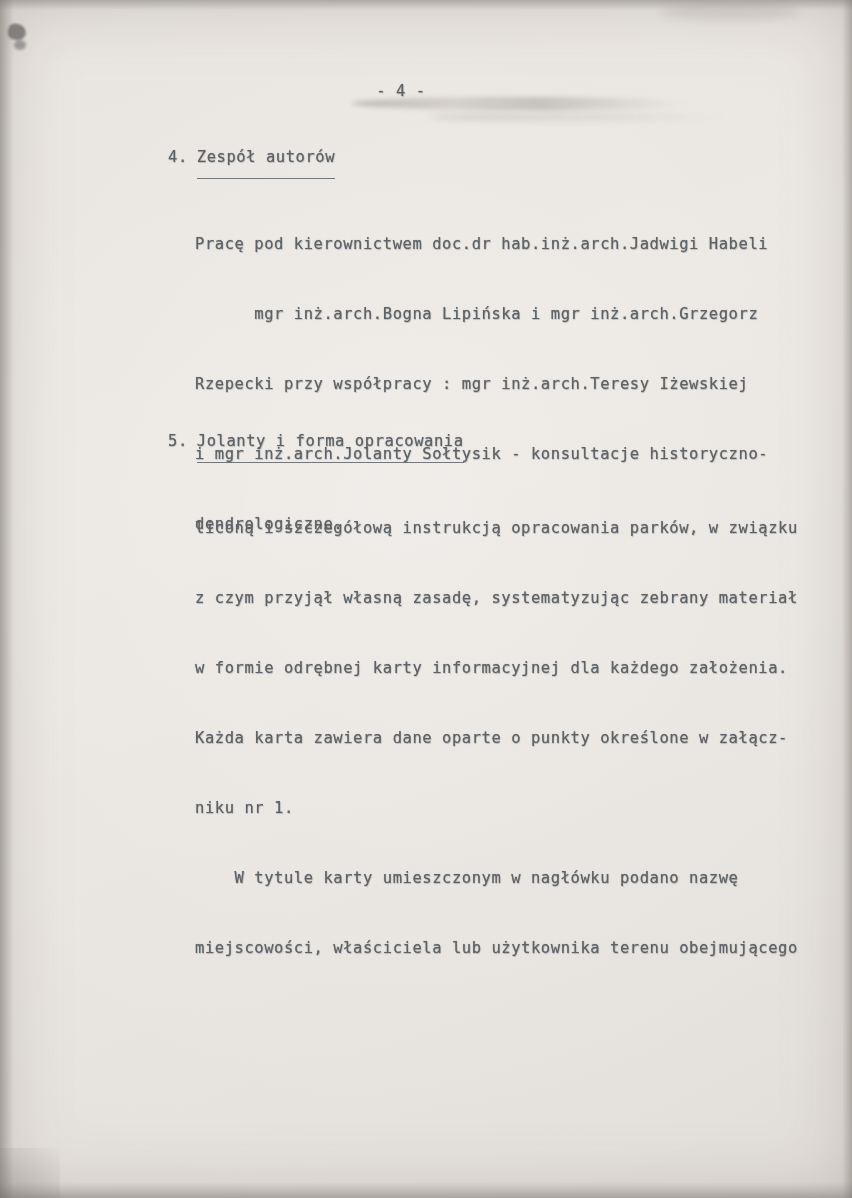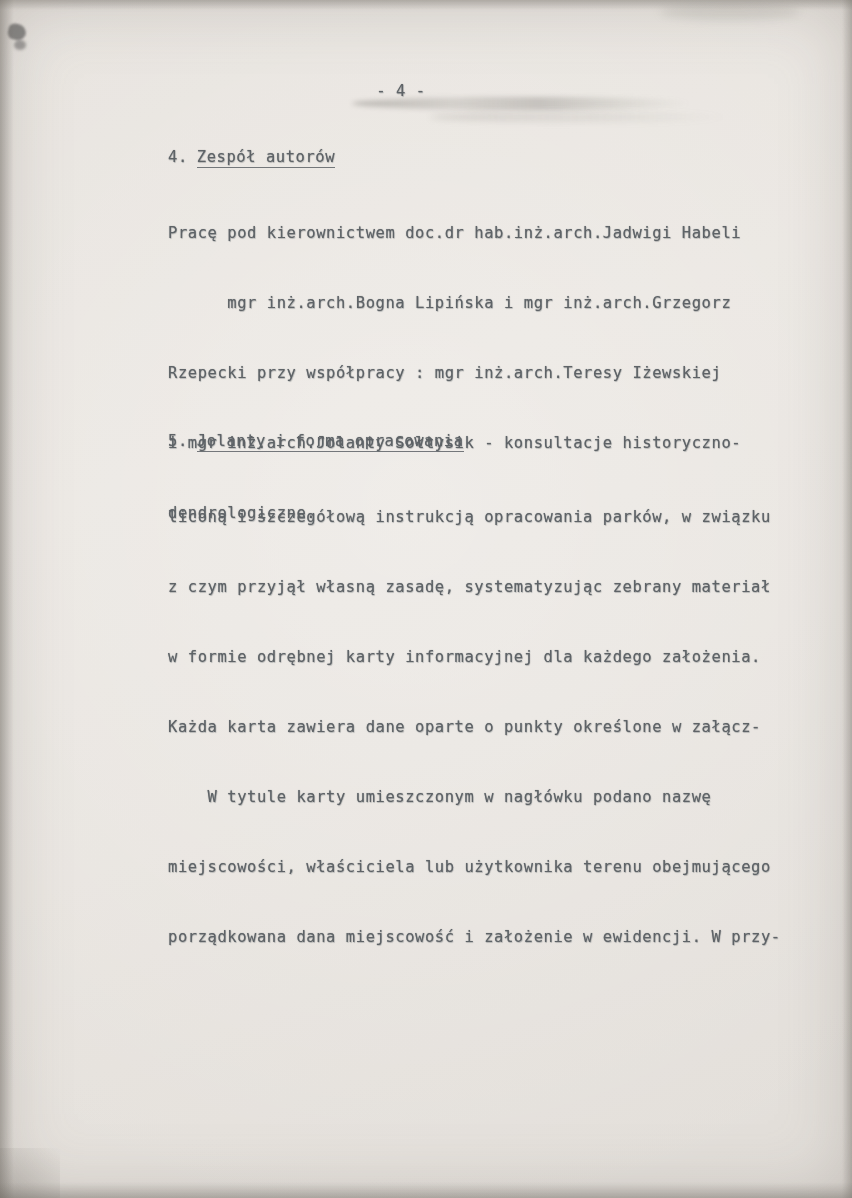--- a/index.html
+++ b/index.html
@@ -81,23 +81,24 @@
   .section-4 { top: 148px; }
   .section-5 { top: 432px; }
   .heading-row {
     display: flex;
     gap: 9px;
     align-items: baseline;
   }
   .section-heading {
     display: inline-block;
     border-bottom: 1.5px solid rgba(94,99,103,0.85);
-    padding-bottom: 1px;
+    padding-bottom: 12px;
   }
   .section-body {
+    margin-left: 27px;
     margin-top: 12px;
   }
   .text-line {
     height: 34px;
     line-height: 34px;
   }
 </style>
 </head>
 <body>
 
@@ -129,23 +130,23 @@
   <div class="doc-section section-5">
     <div class="heading-row typewriter">
       <span class="section-number">5.</span>
       <span class="section-heading">Jolanty i forma opracowania</span>
     </div>
     <div class="section-body typewriter">
       <div class="text-line">liconą i szczegółową instrukcją opracowania parków, w związku</div>
       <div class="text-line">z czym przyjął własną zasadę, systematyzując zebrany materiał</div>
       <div class="text-line">w formie odrębnej karty informacyjnej dla każdego założenia.</div>
       <div class="text-line">Każda karta zawiera dane oparte o punkty określone w załącz-</div>
+      <div class="text-line">niku nr 1.</div>
       <div class="text-line">    W tytule karty umieszczonym w nagłówku podano nazwę</div>
       <div class="text-line">miejscowości, właściciela lub użytkownika terenu obejmującego</div>
-      <div class="text-line">porządkowana dana miejscowość i założenie w ewidencji. W przy-</div>
       
       
       
       
       
       
       
       
       
     </div>

